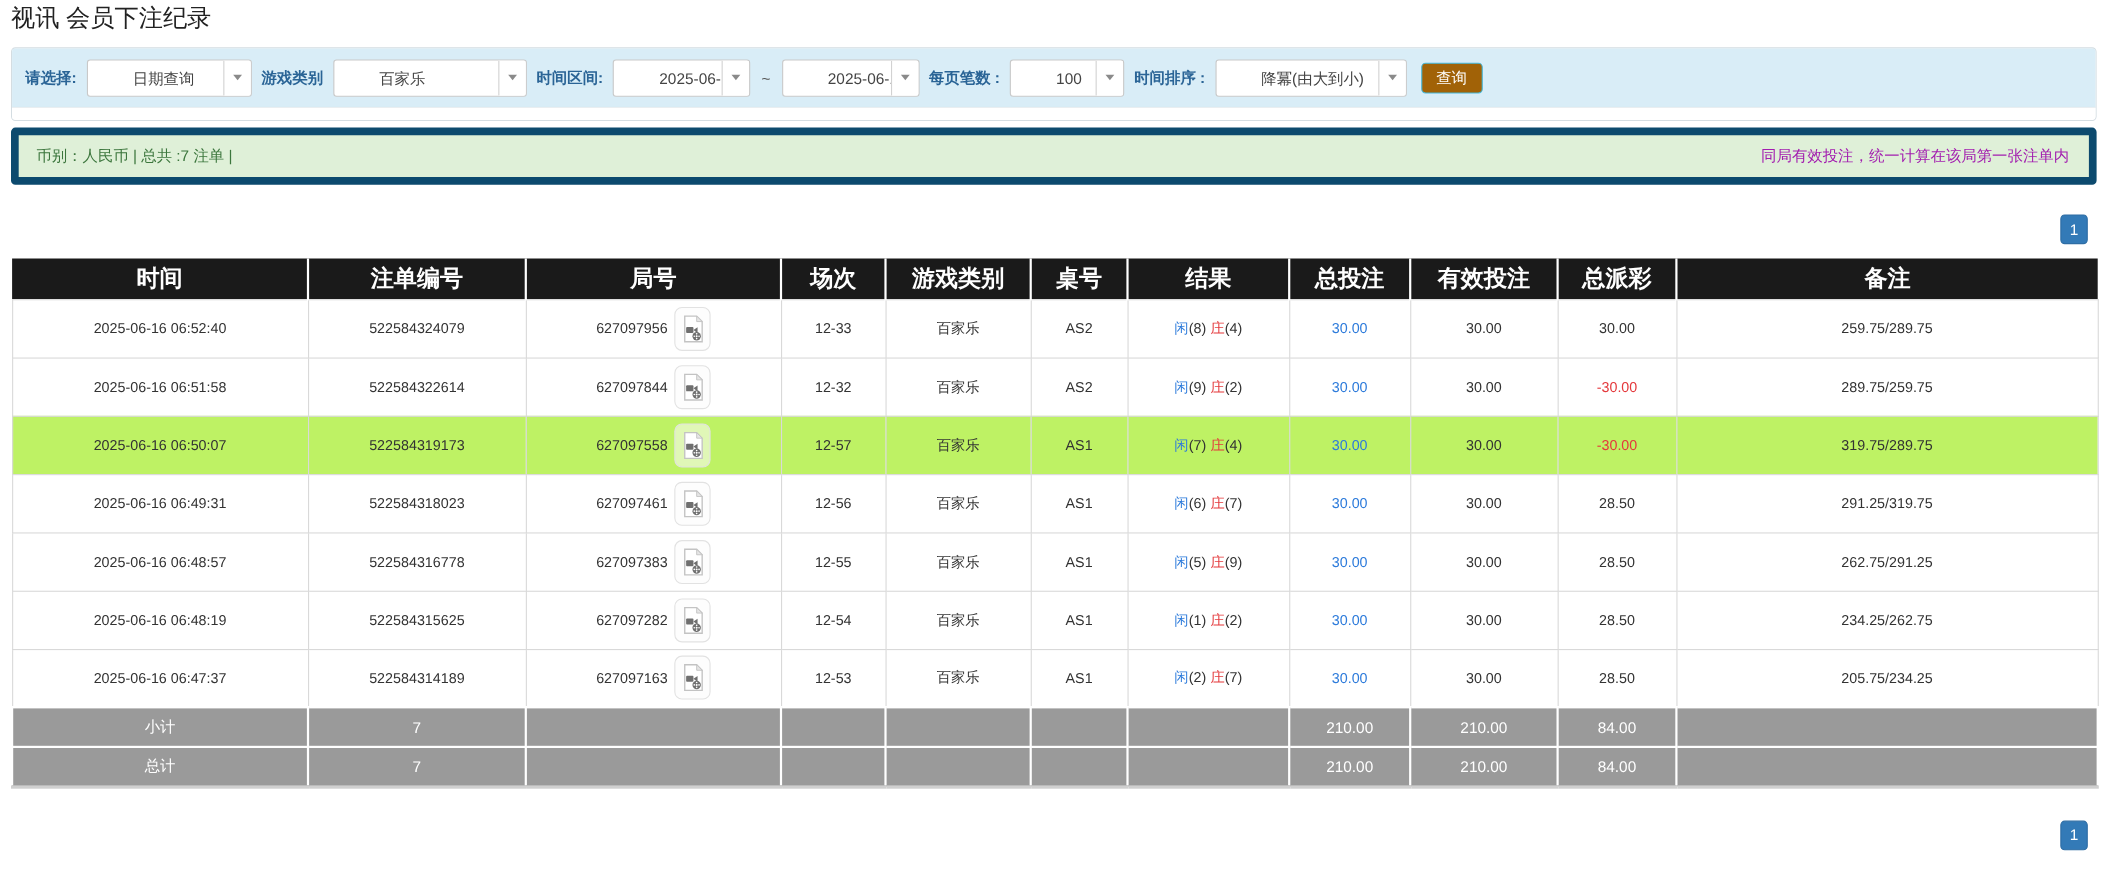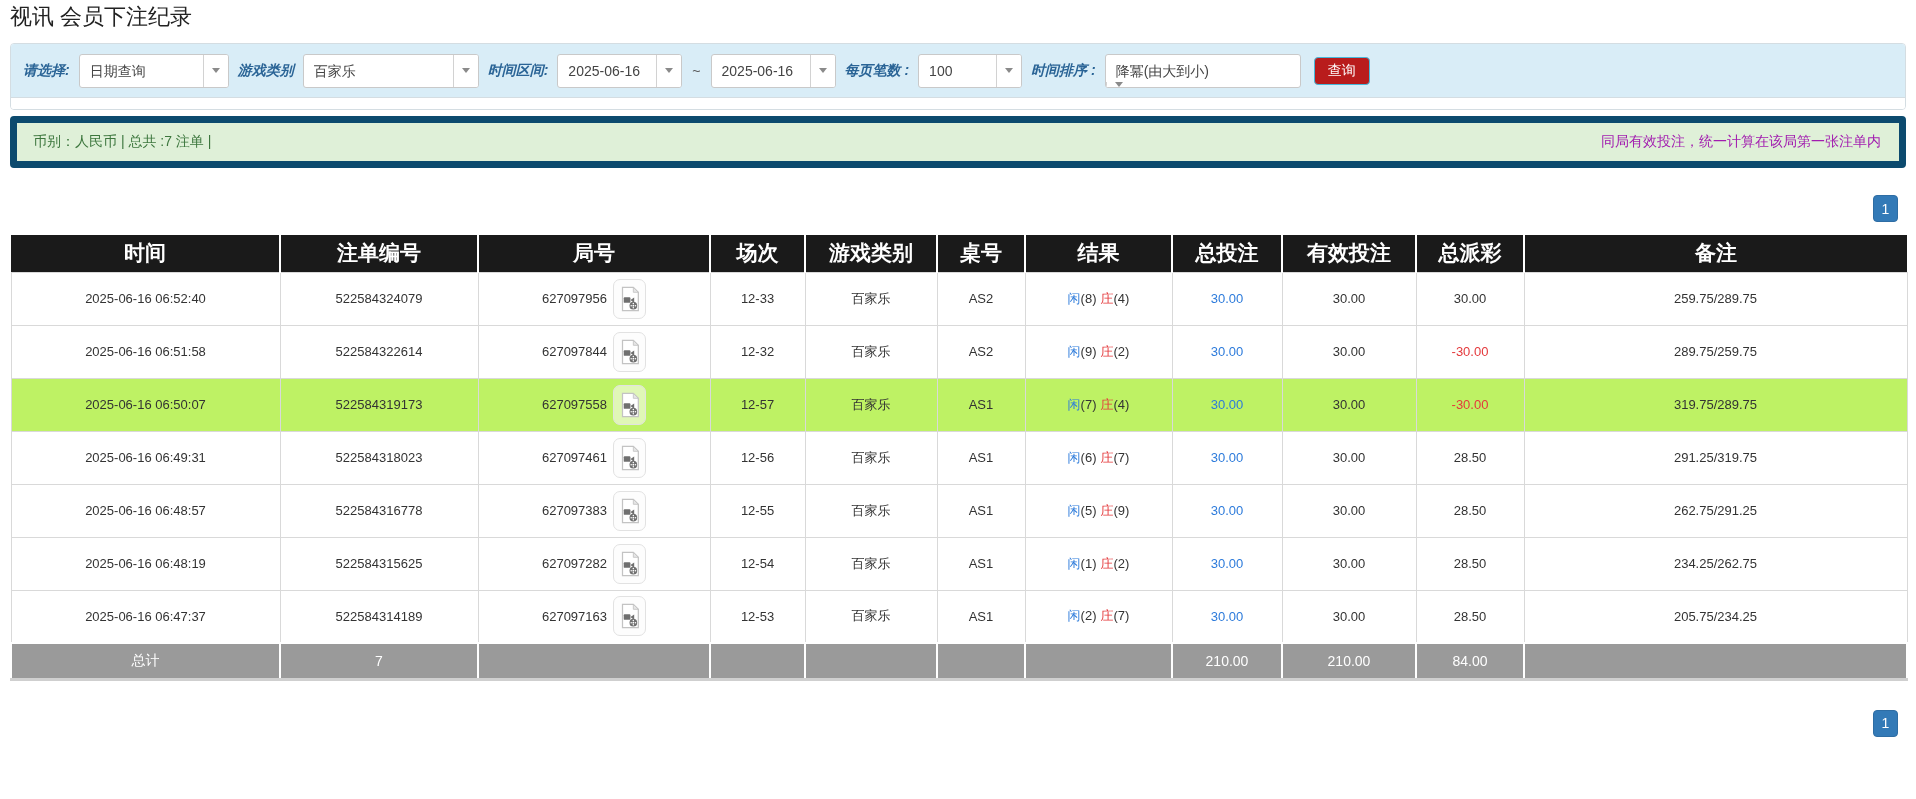--- a/index.html
+++ b/index.html
@@ -14,34 +14,34 @@
   
   .page-title { font-size:22px; font-weight:500; color:#222; padding-top:3px; line-height:28px; }
 
   
   .filter-panel { margin-top:12px; border:1px solid #d4dde2; border-radius:4px; background:#fff; }
   .filter-heading {
     background:#d9edf7; border-bottom:1px solid #d4dde2; border-radius:3px 3px 0 0;
     height:54px; display:flex; align-items:center; gap:9px; padding:0 12px;
   }
   .filter-body { height:11px; background:#fff; border-radius:0 0 3px 3px; }
-  .f-label { font-size:14px; font-weight:bold; color:#2a6496; white-space:nowrap;font-style:italic; }
+  .f-label { font-size:14px; font-weight:bold; color:#2a6496; white-space:nowrap; }
   .tilde { font-size:14px; color:#555; padding:0 1px; }
   .combo {
     display:inline-flex; align-items:stretch; background:#fff;
     border:1px solid #c9c9c9; border-radius:3px; height:34px; cursor:pointer; overflow:hidden;
   }
-  .combo .val { flex:1; padding:0 10px; line-height:32px; font-size:14px; color:#444; white-space:nowrap; overflow:hidden; }
+  .combo .val { flex:1; padding:0 10px; line-height:32px; font-size:14px; color:#444; white-space:nowrap; overflow:hidden;margin-left:31px; }
   .combo .arrow-box { width:25px; border-left:1px solid #d2d2d2; display:flex; align-items:center; justify-content:center; background:#fff; }
   .caret { width:0; height:0; border-left:4px solid transparent; border-right:4px solid transparent; border-top:5px solid #8a8a8a; }
   .w-type { width:150px; } .w-game { width:176px; } .w-date { width:125px; }
-  .w-size { width:104px; } .w-sort { width:196px;flex-direction:column; }
+  .w-size { width:104px; } .w-sort { width:174px; }
   .search-btn {
     height:28px; padding:0 13px; margin-left:4px; border:1px solid #46b8da; border-radius:4px;
-    background:#b91c1c; color:#fff; font-size:14px; cursor:pointer; font-family:inherit;
+    background:#a16207; color:#fff; font-size:14px; cursor:pointer; font-family:inherit;
   }
 
   
   .alert-bar {
     margin-top:6px; height:52px; background:#dff0d8; border:7px solid #0c4a6e; border-radius:4px;
     display:flex; align-items:center; justify-content:space-between; padding:0 18px 0 16px;
   }
   .alert-left { font-size:14px; color:#3c763d; }
   .alert-right { font-size:14px; color:#a21caf; }
 
@@ -411,32 +411,45 @@
       <span class="res-p">闲</span><span class="res-pn">(2)</span><span class="res-gap"></span><span class="res-b">庄</span><span class="res-bn">(7)</span>
     </td>
     <td><span class="bet-link f-totalbet">30.00</span></td>
     <td class="f-validbet">30.00</td>
     <td class="f-payout">28.50</td>
     <td class="f-remark">205.75/234.25</td>
   </tr>
       </tbody>
     <tfoot>
         <tr>
-    <td class="s-label">总计</td>
+    <td class="s-label">小计</td>
     <td class="s-count">7</td>
     <td></td>
     <td></td>
     <td></td>
     <td></td>
     <td></td>
     <td class="s-totalbet">210.00</td>
     <td class="s-validbet">210.00</td>
     <td class="s-payout">84.00</td>
     <td></td>
   </tr>
+        <tr>
+    <td class="s-label">总计</td>
+    <td class="s-count">7</td>
+    <td></td>
+    <td></td>
+    <td></td>
+    <td></td>
+    <td></td>
+    <td class="s-totalbet">210.00</td>
+    <td class="s-validbet">210.00</td>
+    <td class="s-payout">84.00</td>
+    <td></td>
+  </tr>
       </tfoot>
   </table>
 
   <div class="pager-row pager-bottom">
     <button class="page-btn">1</button>
   </div>
 
 </div>
 
 </body></html>

